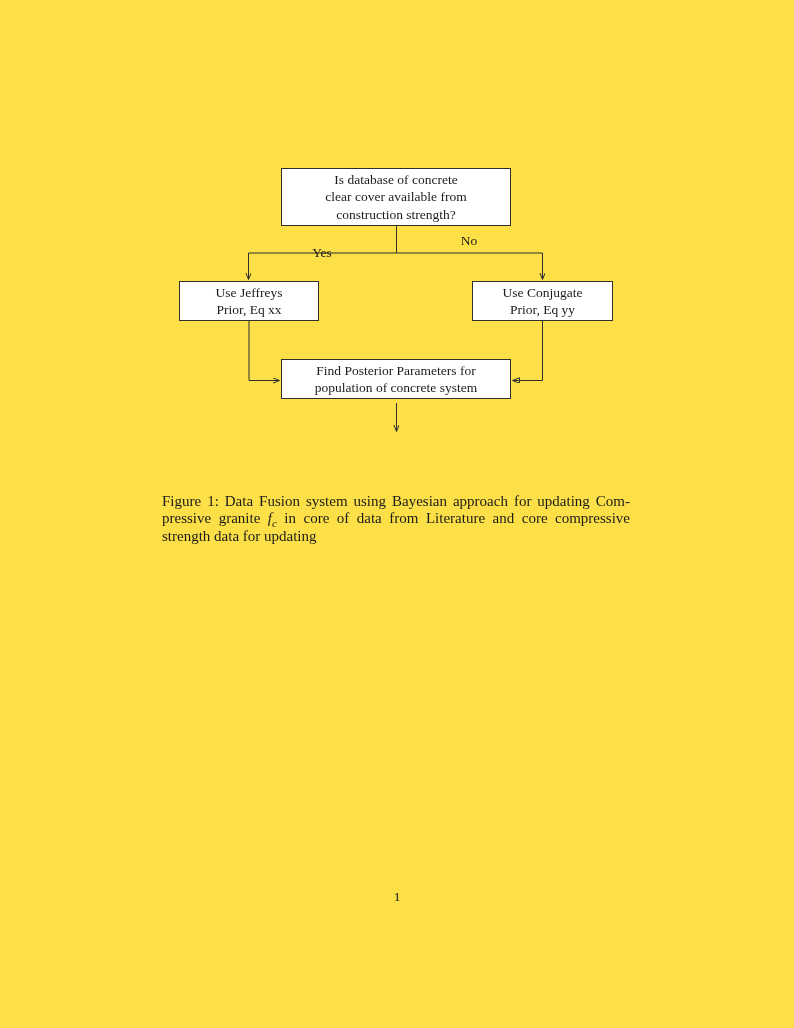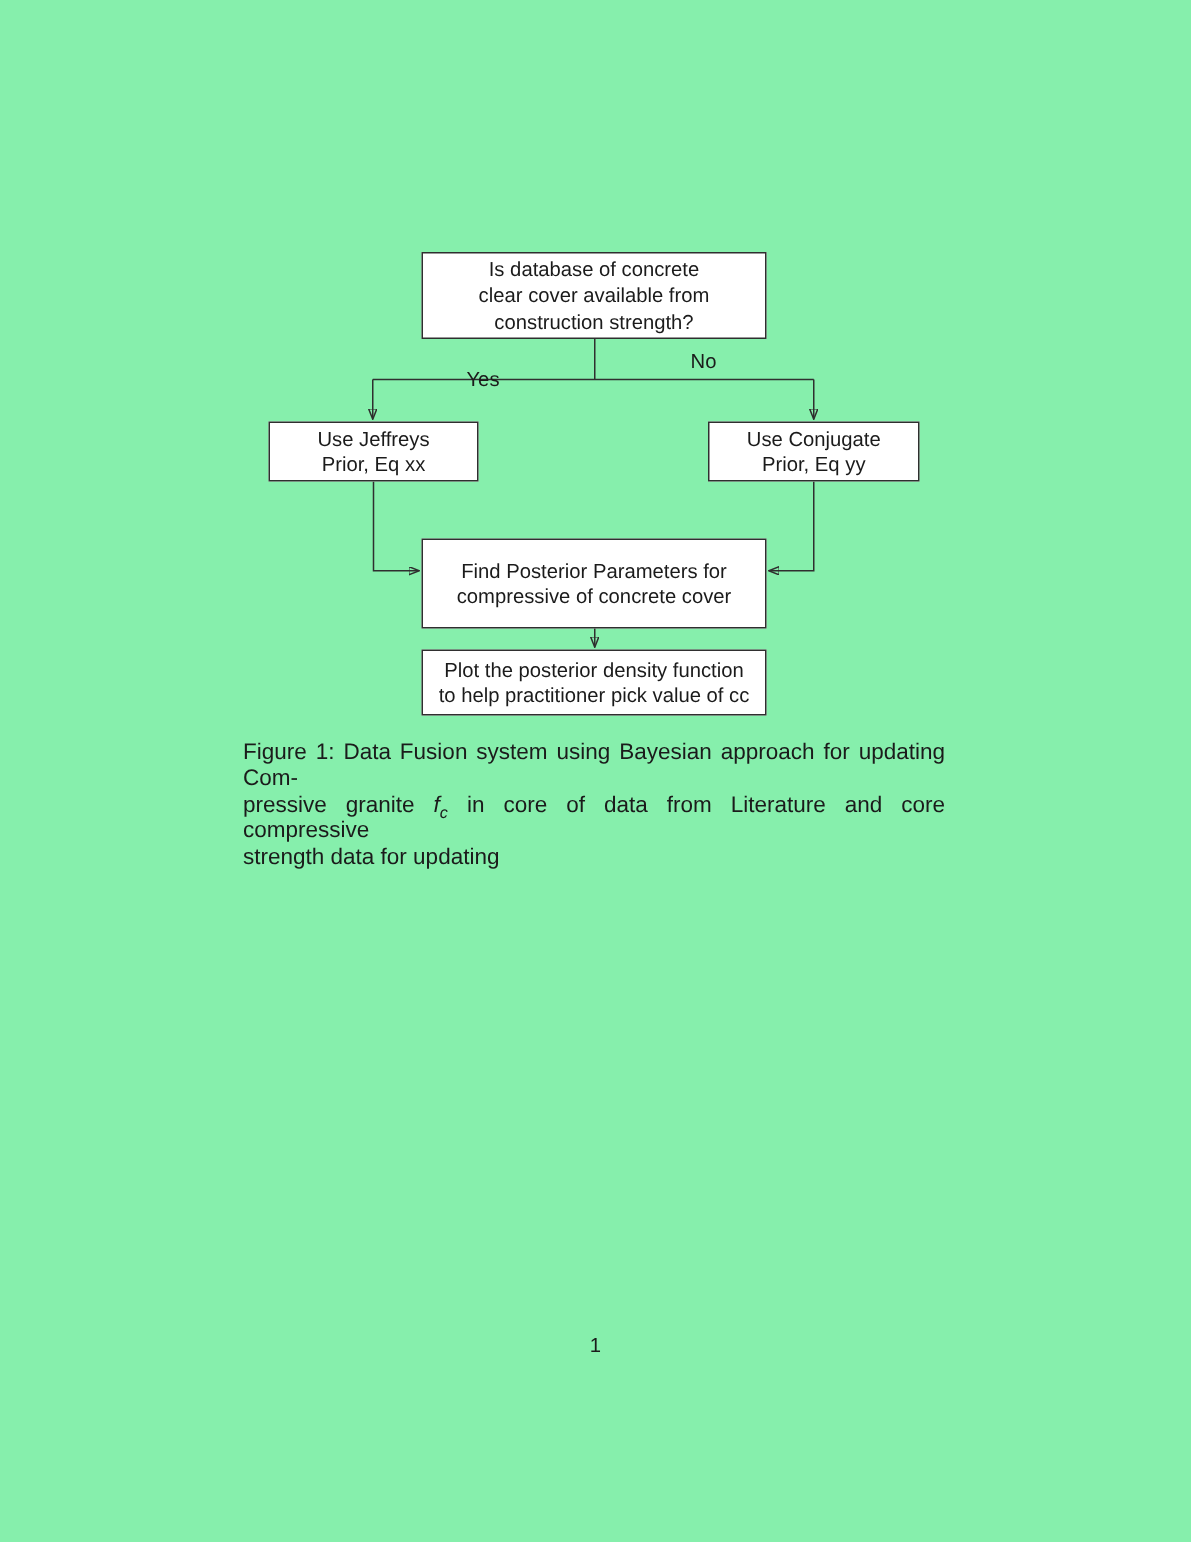--- a/index.html
+++ b/index.html
@@ -4,22 +4,22 @@
 <style>
   html, body {
     margin: 0;
     padding: 0;
     background: #ffffff;
   }
   .page {
     position: relative;
     width: 794px;
     height: 1028px;
-    background: #86efac;
-    font-family: Liberation Sans, sans-serif;
+    background: #fde047;
+    font-family: Liberation Serif, serif;
     color: #1b1b1b;
     overflow: hidden;
   }
   .connector-layer {
     position: absolute;
     left: 0; top: 0;
     width: 794px; height: 1028px;
     pointer-events: none;
   }
   .connector-layer path {
@@ -37,21 +37,21 @@
     justify-content: center;
     align-items: center;
     text-align: center;
     font-size: 13.5px;
     line-height: 17.4px;
     white-space: nowrap;
   }
   .box-top    { left: 281px; top: 168px; width: 230px; height: 58px; }
   .box-left   { left: 179px; top: 281px; width: 140px; height: 40px; }
   .box-right  { left: 472px; top: 281px; width: 141px; height: 40px; }
-  .box-mid    { left: 281px; top: 359px; width: 230px; height: 60px; }
+  .box-mid    { left: 281px; top: 359px; width: 230px; height: 40px; }
   .box-bottom { left: 281px; top: 433px; width: 230px; height: 44px; }
   .branch-label {
     position: absolute;
     width: 50px;
     top: 232px;
     text-align: center;
     font-size: 13.5px;
     line-height: 17px;
   }
   .label-yes { left: 297px; margin-top: 12px; }
@@ -121,27 +121,23 @@
     <div>Prior, Eq yy</div>
   </div>
 
   <div class="fc-box box-left">
     <div>Use Jeffreys</div>
     <div>Prior, Eq xx</div>
   </div>
 
   <div class="fc-box box-mid">
     <div>Find Posterior Parameters for</div>
-    <div>compressive of concrete cover</div>
+    <div>population of concrete system</div>
   </div>
 
-  <div class="fc-box box-bottom">
-    <div>Plot the posterior density function</div>
-    <div>to help practitioner pick value of cc</div>
-  </div>
 
   <div class="caption">
     <div class="jline">Figure 1: Data Fusion system using Bayesian approach for updating Com-</div>
     <div class="jline"><span>pressive granite</span> <span class="math"><span>f</span><sub>c</sub></span> <span>in core of data from Literature and core compressive</span></div>
     <div class="lastline">strength data for updating</div>
   </div>
 
   <div class="page-number">1</div>
 
 </div>

